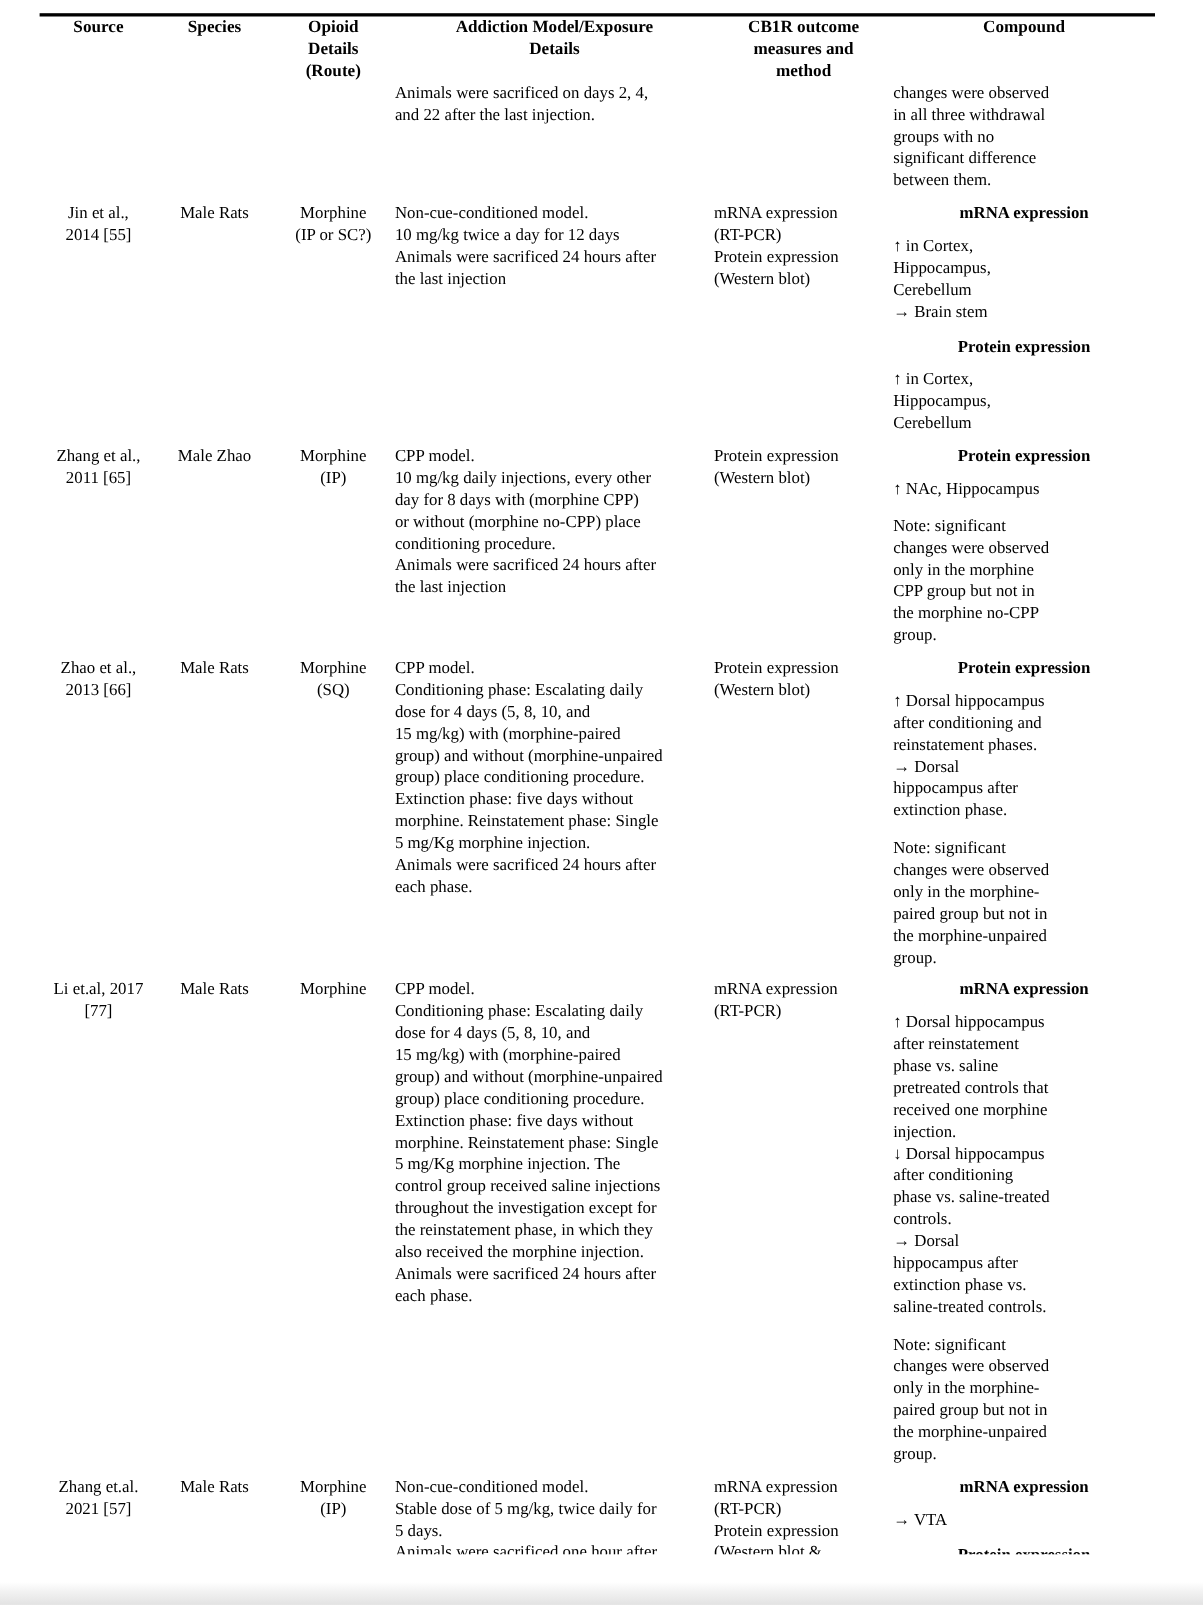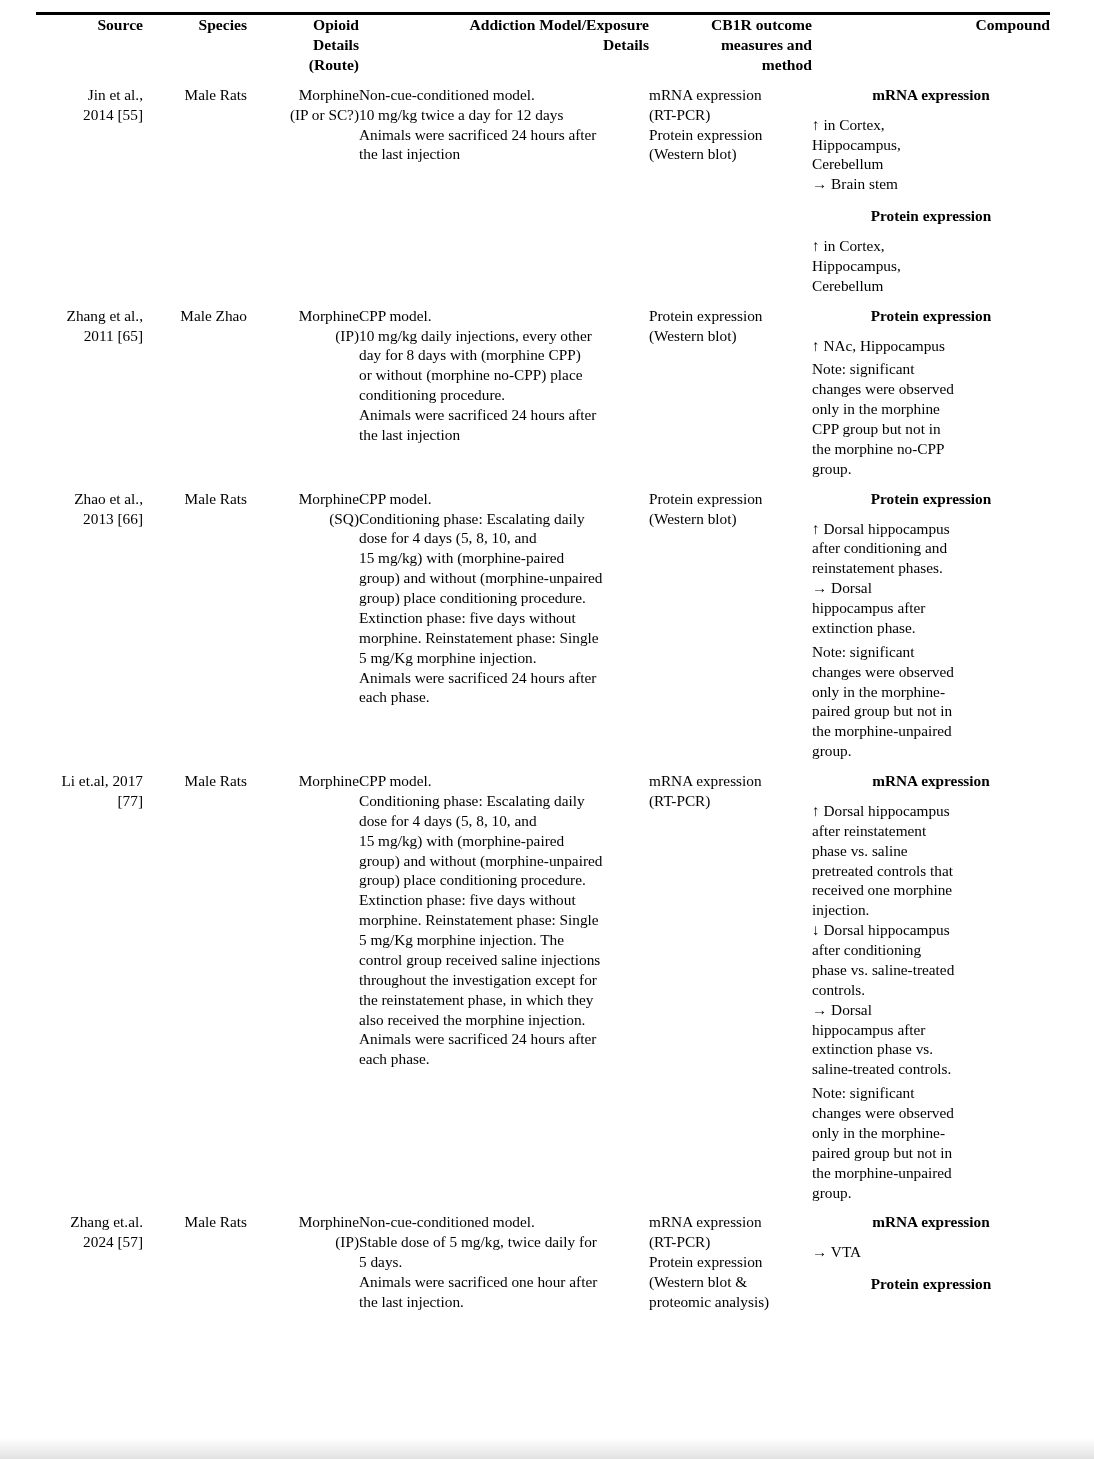--- a/index.html
+++ b/index.html
@@ -49,36 +49,36 @@
     line-height: 1.30;
   }
   table.data th,
   table.data td {
     border: 0;
     padding: 0;
     vertical-align: top;
   }
   thead th {
     font-weight: bold;
-    text-align: right;
+    text-align: center;
     padding: 16px 6px 10px 6px;
     font-size: 15.6px;
     line-height: 1.28;
   }
   col.c-source   { width: 107px; }
   col.c-species  { width: 104px; }
   col.c-compound { width: 112px; }
   col.c-model    { width: 290px; }
   col.c-outcome  { width: 163px; }
   col.c-results  { width: 238px; }
 
   td.source,
   td.species,
   td.compound {
-    text-align: right;
+    text-align: center;
     vertical-align: middle;
     padding: 0 6px;
     white-space: pre-line;
   }
   td.source   { padding-left: 10px; }
   td.species  { padding-left: 18px; }
   td.compound { padding-left: 22px; }
 
   td.model {
     padding: 0 8px 0 14px;
@@ -98,21 +98,21 @@
     font-weight: bold;
     text-align: center;
     margin: 0 0 10px 0;
     padding-top: 12px;
   }
   .res-head.first { padding-top: 0; }
   .res-text {
     white-space: pre-line;
     margin: 0 0 0 0;
   }
-  .res-text + .res-text { margin-top: 4px; }
+  .res-text + .res-text { margin-top: 14px; }
   .spacer-row td { height: 10px; }
 
   tr.row-partial td.results .res-text { padding-top: 0; }
 </style>
 </head>
 <body>
 
 <div class="page">
   <div class="table-wrap">
     <div class="top-rule"></div>
@@ -134,20 +134,35 @@
 (Route)</th>
           <th style="white-space:pre-line">Addiction Model/Exposure
 Details</th>
           <th style="white-space:pre-line">CB1R outcome
 measures and
 method</th>
           <th>Compound</th>
         </tr>
       </thead>
       <tbody id="tbody">
+          <tr class="row-partial">
+            <td class="source"></td>
+            <td class="species"></td>
+            <td class="compound"></td>
+            <td class="model">Animals were sacrificed on days 2, 4,
+and 22 after the last injection.</td>
+            <td class="outcome"></td>
+            <td class="results">
+              <div class="res-text">changes were observed
+in all three withdrawal
+groups with no
+significant difference
+between them.</div>
+            </td>
+          </tr>
           <tr class="spacer-row">
             <td colspan="6"></td>
           </tr>
           <tr>
             <td class="source">Jin et al.,
 2014 [55]</td>
             <td class="species">Male Rats</td>
             <td class="compound">Morphine
 (IP or SC?)</td>
             <td class="model">Non-cue-conditioned model.
@@ -284,21 +299,21 @@
 paired group but not in
 the morphine-unpaired
 group.</div>
             </td>
           </tr>
           <tr class="spacer-row">
             <td colspan="6"></td>
           </tr>
           <tr>
             <td class="source">Zhang et.al.
-2024 [57]</td>
+2021 [57]</td>
             <td class="species">Male Rats</td>
             <td class="compound">Morphine
 (IP)</td>
             <td class="model">Non-cue-conditioned model.
 Stable dose of 5 mg/kg, twice daily for
 5 days.
 Animals were sacrificed one hour after
 the last injection.</td>
             <td class="outcome">mRNA expression
 (RT-PCR)

